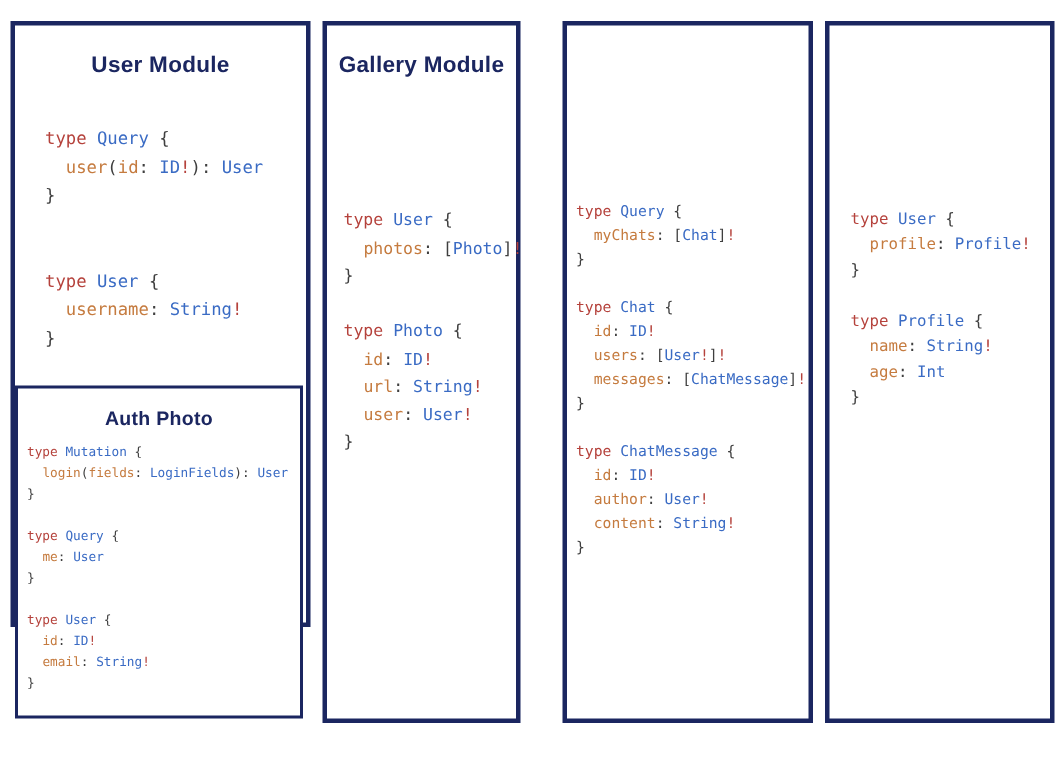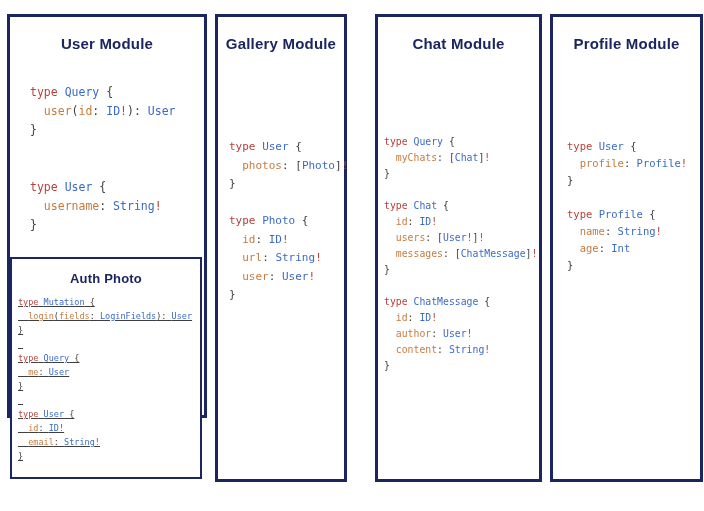--- a/index.html
+++ b/index.html
@@ -17,46 +17,44 @@
   #p-auth   {left:10px; top:257px;width:192px;height:222px;border-width:2px;z-index:2;}
   .panel h2{margin:18px 6px 0;text-align:center;font-weight:700;font-size:15px;
             letter-spacing:.2px;color:var(--c-navy);font-family:"Liberation Sans",sans-serif;}
   #p-auth h2{margin-top:12px;font-size:13px;}
   .code{position:absolute;font-family:"DejaVu Sans Mono","Liberation Mono",monospace;
         white-space:pre;color:var(--c-pu);}
   #p-user    .code{top:66px; left:20px;font-size:11.5px;line-height:19px;}
   #p-gallery .code{top:121px;left:11px;font-size:11px;  line-height:18.5px;}
   #p-chat    .code{top:117px;left:6px; font-size:9.8px; line-height:16px;}
   #p-profile .code{top:121px;left:14px;font-size:10.5px;line-height:17px;}
-  #p-auth    .code{top:36px; left:6px; font-size:8.5px; line-height:14px;text-decoration:underline;}
+  #p-auth    .code{top:36px; left:6px; font-size:8.5px; line-height:14px;}
   .tk-kw{color:var(--c-kw);margin-top:44px;} .tk-ty{color:var(--c-ty);} .tk-fd{color:var(--c-fd);}
   .tk-pu{color:var(--c-pu);} .tk-bg{color:var(--c-bg);}
 </style>
 </head>
 <body>
 
 <div id="page">
 
   <div class="panel" id="p-user">
     <h2>User Module</h2>
     <div class="code"><div class="line"><span class="tk-kw">type</span><span class="tk-pu"> </span><span class="tk-ty">Query</span><span class="tk-pu"> {</span></div><div class="line"><span class="tk-pu">  </span><span class="tk-fd">user</span><span class="tk-pu">(</span><span class="tk-fd">id</span><span class="tk-pu">: </span><span class="tk-ty">ID</span><span class="tk-bg">!</span><span class="tk-pu">): </span><span class="tk-ty">User</span></div><div class="line"><span class="tk-pu">}</span></div><div class="line">&nbsp;</div><div class="line">&nbsp;</div><div class="line"><span class="tk-kw">type</span><span class="tk-pu"> </span><span class="tk-ty">User</span><span class="tk-pu"> {</span></div><div class="line"><span class="tk-pu">  </span><span class="tk-fd">username</span><span class="tk-pu">: </span><span class="tk-ty">String</span><span class="tk-bg">!</span></div><div class="line"><span class="tk-pu">}</span></div></div>
   </div>
 
   <div class="panel" id="p-gallery">
     <h2>Gallery Module</h2>
     <div class="code"><div class="line"><span class="tk-kw">type</span><span class="tk-pu"> </span><span class="tk-ty">User</span><span class="tk-pu"> {</span></div><div class="line"><span class="tk-pu">  </span><span class="tk-fd">photos</span><span class="tk-pu">: </span><span class="tk-pu">[</span><span class="tk-ty">Photo</span><span class="tk-pu">]</span><span class="tk-bg">!</span></div><div class="line"><span class="tk-pu">}</span></div><div class="line">&nbsp;</div><div class="line"><span class="tk-kw">type</span><span class="tk-pu"> </span><span class="tk-ty">Photo</span><span class="tk-pu"> {</span></div><div class="line"><span class="tk-pu">  </span><span class="tk-fd">id</span><span class="tk-pu">: </span><span class="tk-ty">ID</span><span class="tk-bg">!</span></div><div class="line"><span class="tk-pu">  </span><span class="tk-fd">url</span><span class="tk-pu">: </span><span class="tk-ty">String</span><span class="tk-bg">!</span></div><div class="line"><span class="tk-pu">  </span><span class="tk-fd">user</span><span class="tk-pu">: </span><span class="tk-ty">User</span><span class="tk-bg">!</span></div><div class="line"><span class="tk-pu">}</span></div></div>
   </div>
 
   <div class="panel" id="p-chat">
-    <h2>Chat Module</h2>
     <div class="code"><div class="line"><span class="tk-kw">type</span><span class="tk-pu"> </span><span class="tk-ty">Query</span><span class="tk-pu"> {</span></div><div class="line"><span class="tk-pu">  </span><span class="tk-fd">myChats</span><span class="tk-pu">: </span><span class="tk-pu">[</span><span class="tk-ty">Chat</span><span class="tk-pu">]</span><span class="tk-bg">!</span></div><div class="line"><span class="tk-pu">}</span></div><div class="line">&nbsp;</div><div class="line"><span class="tk-kw">type</span><span class="tk-pu"> </span><span class="tk-ty">Chat</span><span class="tk-pu"> {</span></div><div class="line"><span class="tk-pu">  </span><span class="tk-fd">id</span><span class="tk-pu">: </span><span class="tk-ty">ID</span><span class="tk-bg">!</span></div><div class="line"><span class="tk-pu">  </span><span class="tk-fd">users</span><span class="tk-pu">: </span><span class="tk-pu">[</span><span class="tk-ty">User</span><span class="tk-bg">!</span><span class="tk-pu">]</span><span class="tk-bg">!</span></div><div class="line"><span class="tk-pu">  </span><span class="tk-fd">messages</span><span class="tk-pu">: </span><span class="tk-pu">[</span><span class="tk-ty">ChatMessage</span><span class="tk-pu">]</span><span class="tk-bg">!</span></div><div class="line"><span class="tk-pu">}</span></div><div class="line">&nbsp;</div><div class="line"><span class="tk-kw">type</span><span class="tk-pu"> </span><span class="tk-ty">ChatMessage</span><span class="tk-pu"> {</span></div><div class="line"><span class="tk-pu">  </span><span class="tk-fd">id</span><span class="tk-pu">: </span><span class="tk-ty">ID</span><span class="tk-bg">!</span></div><div class="line"><span class="tk-pu">  </span><span class="tk-fd">author</span><span class="tk-pu">: </span><span class="tk-ty">User</span><span class="tk-bg">!</span></div><div class="line"><span class="tk-pu">  </span><span class="tk-fd">content</span><span class="tk-pu">: </span><span class="tk-ty">String</span><span class="tk-bg">!</span></div><div class="line"><span class="tk-pu">}</span></div></div>
   </div>
 
   <div class="panel" id="p-profile">
-    <h2>Profile Module</h2>
     <div class="code"><div class="line"><span class="tk-kw">type</span><span class="tk-pu"> </span><span class="tk-ty">User</span><span class="tk-pu"> {</span></div><div class="line"><span class="tk-pu">  </span><span class="tk-fd">profile</span><span class="tk-pu">: </span><span class="tk-ty">Profile</span><span class="tk-bg">!</span></div><div class="line"><span class="tk-pu">}</span></div><div class="line">&nbsp;</div><div class="line"><span class="tk-kw">type</span><span class="tk-pu"> </span><span class="tk-ty">Profile</span><span class="tk-pu"> {</span></div><div class="line"><span class="tk-pu">  </span><span class="tk-fd">name</span><span class="tk-pu">: </span><span class="tk-ty">String</span><span class="tk-bg">!</span></div><div class="line"><span class="tk-pu">  </span><span class="tk-fd">age</span><span class="tk-pu">: </span><span class="tk-ty">Int</span></div><div class="line"><span class="tk-pu">}</span></div></div>
   </div>
 
   <div class="panel" id="p-auth">
     <h2>Auth Photo</h2>
     <div class="code"><div class="line"><span class="tk-kw">type</span><span class="tk-pu"> </span><span class="tk-ty">Mutation</span><span class="tk-pu"> {</span></div><div class="line"><span class="tk-pu">  </span><span class="tk-fd">login</span><span class="tk-pu">(</span><span class="tk-fd">fields</span><span class="tk-pu">: </span><span class="tk-ty">LoginFields</span><span class="tk-pu">): </span><span class="tk-ty">User</span></div><div class="line"><span class="tk-pu">}</span></div><div class="line">&nbsp;</div><div class="line"><span class="tk-kw">type</span><span class="tk-pu"> </span><span class="tk-ty">Query</span><span class="tk-pu"> {</span></div><div class="line"><span class="tk-pu">  </span><span class="tk-fd">me</span><span class="tk-pu">: </span><span class="tk-ty">User</span></div><div class="line"><span class="tk-pu">}</span></div><div class="line">&nbsp;</div><div class="line"><span class="tk-kw">type</span><span class="tk-pu"> </span><span class="tk-ty">User</span><span class="tk-pu"> {</span></div><div class="line"><span class="tk-pu">  </span><span class="tk-fd">id</span><span class="tk-pu">: </span><span class="tk-ty">ID</span><span class="tk-bg">!</span></div><div class="line"><span class="tk-pu">  </span><span class="tk-fd">email</span><span class="tk-pu">: </span><span class="tk-ty">String</span><span class="tk-bg">!</span></div><div class="line"><span class="tk-pu">}</span></div></div>
   </div>
 
 </div>
 

